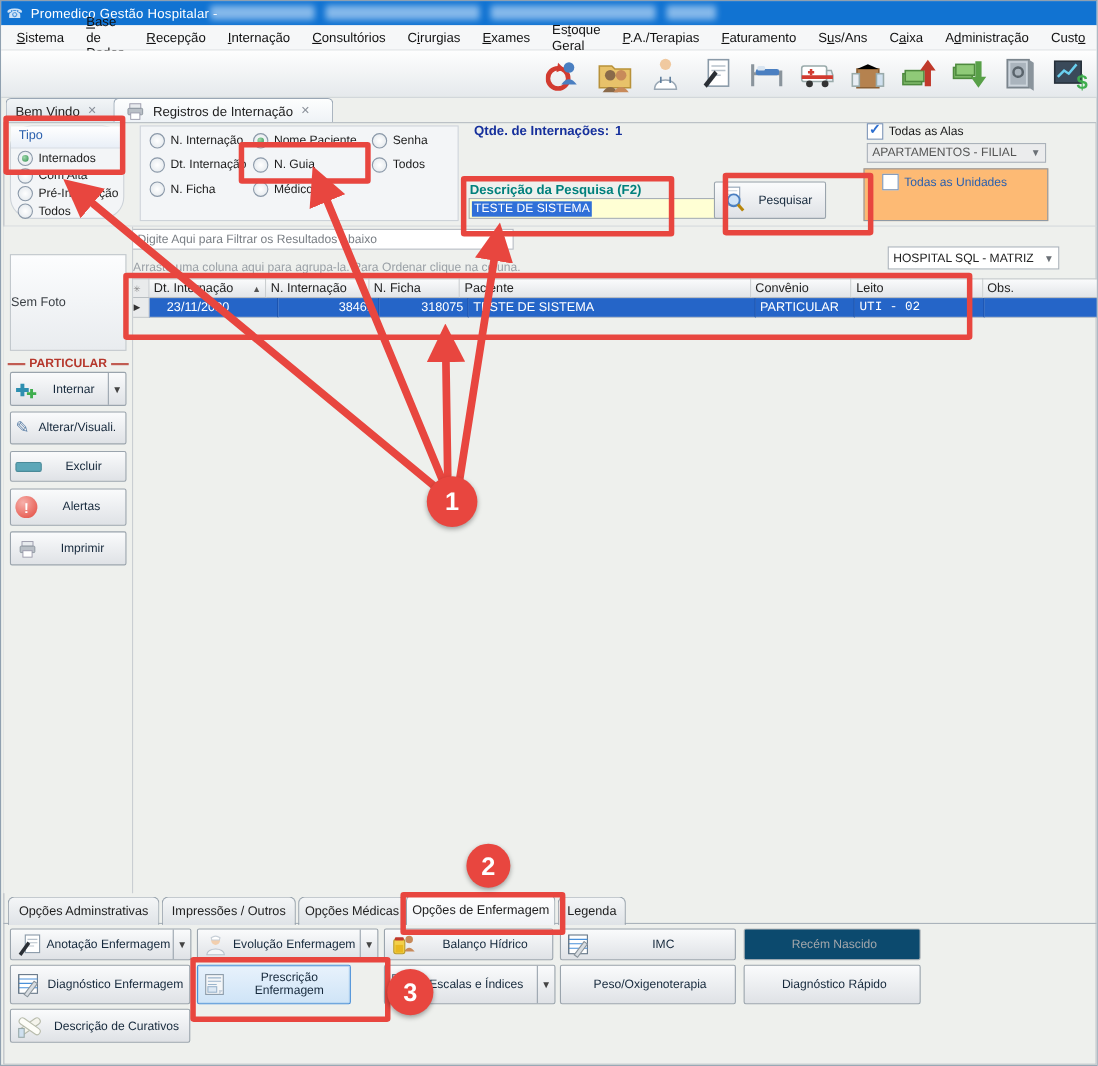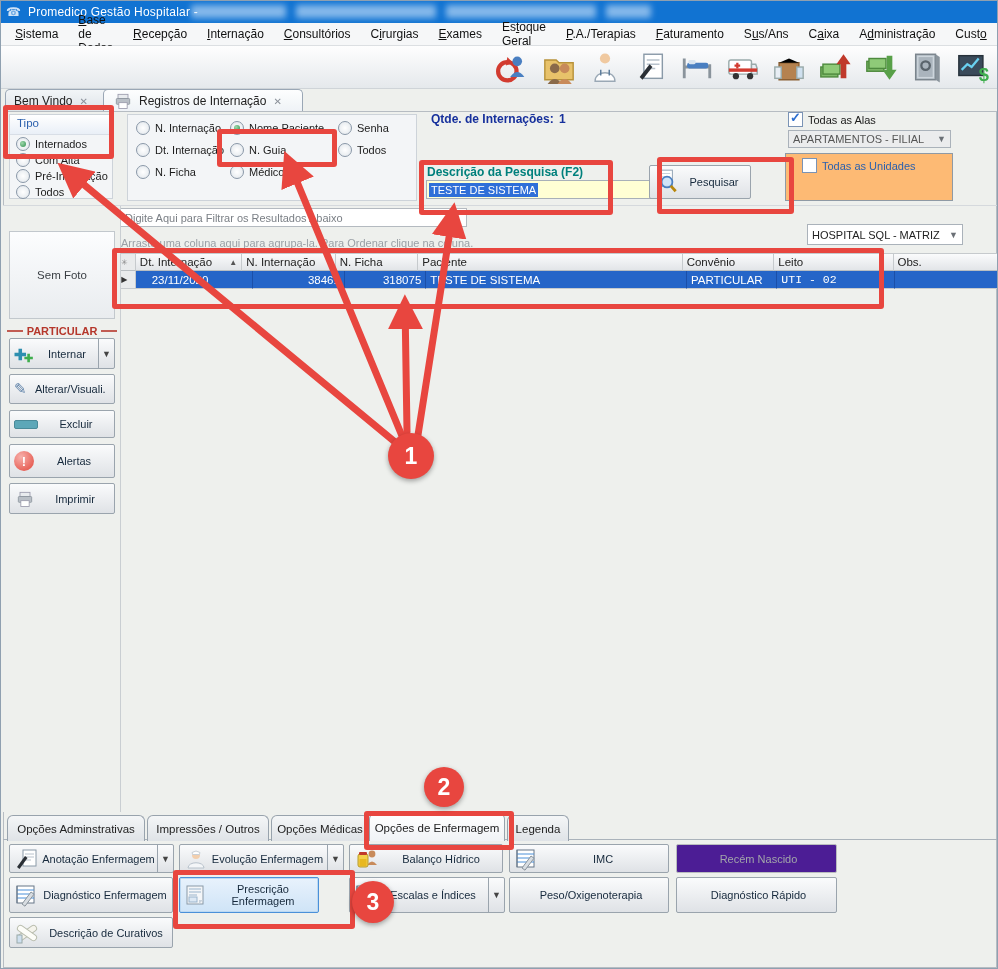--- a/index.html
+++ b/index.html
@@ -48,21 +48,21 @@
   .lbl-navy{color:#16309c;font-weight:bold;font-size:12px;}
   .lbl-teal{color:#00807c;font-weight:bold;font-size:12px;}
   .search-input{background:#ffffd4;border:1px solid #a8b0b8;font-size:11px;display:flex;align-items:center;padding:0 2px;}
   .search-input .seltext{background:#2f6fd8;color:#fff;padding:1px 2px;}
 
   .btn{background:linear-gradient(#fafbfc,#dfe2e6);border:1px solid #9aa4ad;border-radius:2px;
        display:flex;align-items:center;font-size:11px;color:#16293c;cursor:default;}
   .btn .cap{flex:1;text-align:center;padding:0 2px;}
   .btn .arrowseg{width:15px;align-self:stretch;border-left:1px solid #9aa4ad;display:flex;align-items:center;justify-content:center;color:#444;font-size:9px;}
   .btn.active-blue{background:linear-gradient(#e8f2fc,#cfe4f7);border:1px solid #4a90d9;box-shadow:inset 0 0 0 1px #bcd9f2;}
-  .btn.disabled{background:#4c1d95;border-color:#b9bcbe;color:#a2a6aa;}
+  .btn.disabled{background:#0c4a6e;border-color:#b9bcbe;color:#a2a6aa;}
 
   .dropdown{border:1px solid #aab2ba;background:#fff;display:flex;align-items:center;font-size:11px;padding:0 4px;color:#222;}
   .dropdown .dd{margin-left:auto;color:#6b7076;font-size:9px;}
   .dropdown.disabled{background:#ebeced;color:#555;}
 
   .filter-input{border:1px solid #b4bac0;background:#fff;color:#7a7f85;font-size:11px;display:flex;align-items:center;padding:0 5px;}
   .hint{color:#9aa0a6;font-size:11px;}
 
   
   .thead{display:flex;}
@@ -70,21 +70,21 @@
       font-size:11.5px;color:#222;padding:2px 4px;display:flex;align-items:center;gap:4px;overflow:hidden;white-space:nowrap;}
   .trow{display:flex;}
   .td{background:#2565c8;color:#fff;font-size:11.5px;padding:2px 4px;border-right:1px solid #1b4fa8;border-bottom:1px solid #c6cacd;
       overflow:hidden;white-space:nowrap;display:flex;align-items:center;}
   .td.ind,.th.ind{background:#e9ebec;color:#333;justify-content:center;border-right:1px solid #c6cacd;}
   .td.num{justify-content:flex-end;}
   .sortarrow{margin-left:auto;font-size:8px;color:#555;}
 
   
   .leftpanel{left:2px;top:205px;width:118px;height:606px;border-right:1px solid #c9ced2;background:#eef0ed;}
-  .semfoto{background:linear-gradient(#fcfdfe,#e9ecef);border:1px solid #c2c8cd;display:flex;align-items:center;justify-content:center;color:#3a3f44;font-size:11.5px;}
+  .semfoto{background:linear-gradient(#fcfdfe,#e9ecef);border:1px solid #c2c8cd;display:flex;align-items:center;justify-content:flex-start;color:#3a3f44;font-size:11.5px;}
   .particular{display:flex;align-items:center;gap:4px;color:#b5372b;font-weight:bold;font-size:11px;}
   .particular::before,.particular::after{content:'';flex:1;height:2px;background:#b5372b;opacity:.8;}
 
   .icon-bar{width:22px;height:7px;background:#5da7b8;border:1px solid #4a8a99;border-radius:2px;}
   .icon-alert{width:20px;height:20px;border-radius:50%;background:radial-gradient(circle at 35% 30%,#f7b0ab,#e2463a);color:#fff;
               display:flex;align-items:center;justify-content:center;font-weight:bold;font-size:13px;}
   .icon-pencil{color:#5b7fa6;font-size:15px;}
   .icon-plus{position:relative;width:22px;height:20px;}
   .icon-plus .p1{position:absolute;left:0;top:2px;color:#2e8fb0;font-size:15px;font-weight:bold;}
   .icon-plus .p2{position:absolute;left:10px;top:8px;color:#3fae4e;font-size:11px;font-weight:bold;}
@@ -235,21 +235,21 @@
           </svg>
         </span>
         <span>Registros de Internação</span>
         <span class="x">✕</span>
       </div>
     </div>
 
   <div class="abs contentframe"></div>
   <div class="abs hline"></div>
 
-  <div class="abs groupbox" style="left:8px;top:113px;width:104px;height:85px;">
+  <div class="abs groupbox" style="left:8px;top:113px;width:104px;height:85px;border-radius:20px;">
     <div class="ghead">Tipo</div>
     <div id="tipo-options" style="position:relative;height:66px;">
         <div class="radio-row" style="left: 6px; top: 2px;">
           <span class="rdot sel"></span>
           <span>Internados</span>
         </div>
         <div class="radio-row" style="left: 6px; top: 18px;">
           <span class="rdot"></span>
           <span>Com Alta</span>
         </div>

